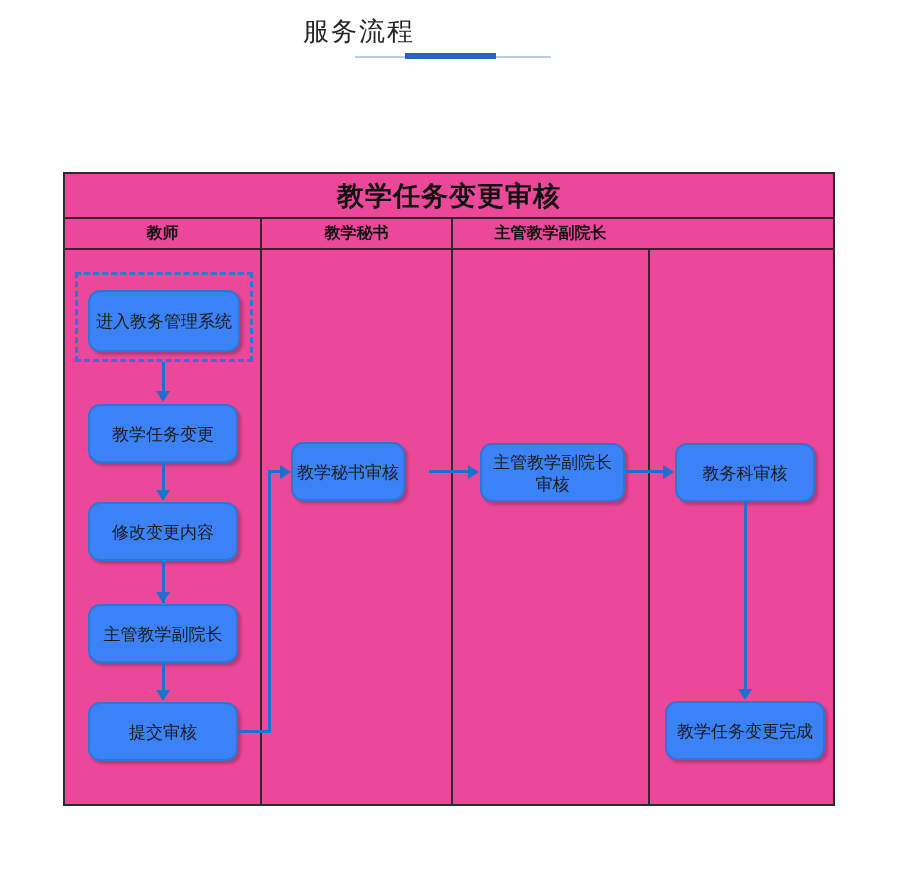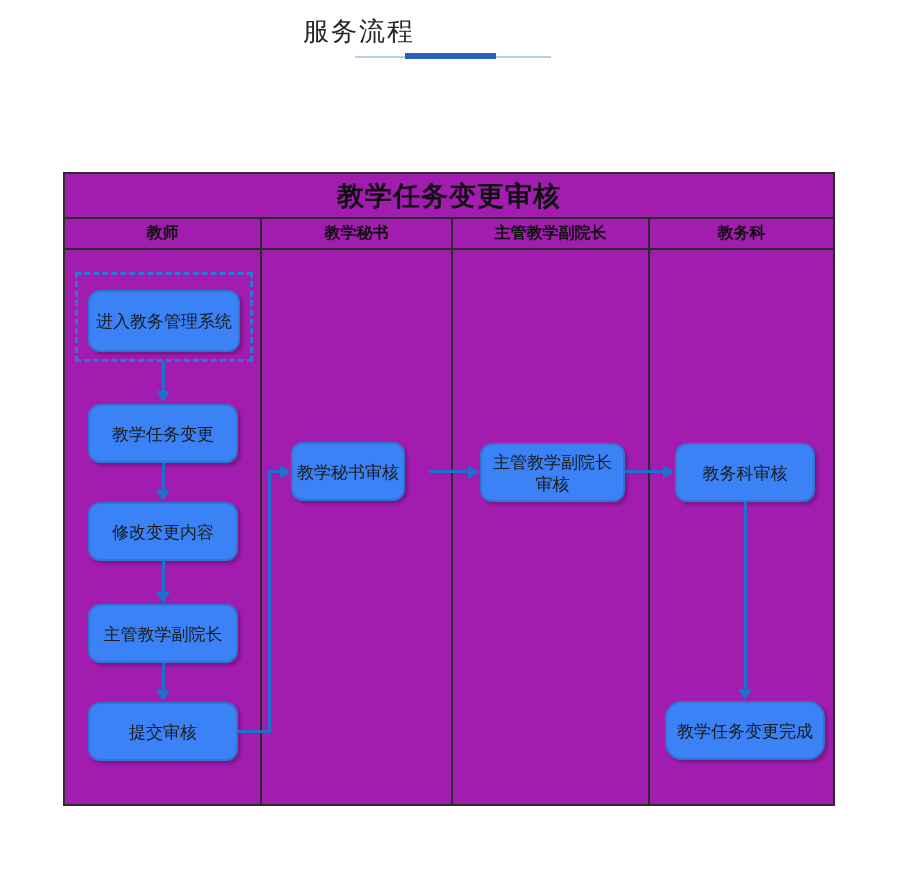--- a/index.html
+++ b/index.html
@@ -49,21 +49,21 @@
 
   
   #flow-table {
     position: absolute;
     left: 63px;
     top: 172px;
     width: 772px;
     height: 634px;
     border: 2px solid #2b2b2b;
     box-sizing: border-box;
-    background: #a21caf;
+    background: #ec4899;
     padding-left: 37px;
   }
   #table-title-row {
     position: absolute;
     left: 0;
     top: 0;
     width: 100%;
     height: 45px;
     border-bottom: 2px solid #2b2b2b;
     box-sizing: border-box;
@@ -180,23 +180,20 @@
   <div id="lane-header-row">
     <div class="lane-header lane-0">
       <span>教师</span>
     </div>
     <div class="lane-header lane-1">
       <span>教学秘书</span>
     </div>
     <div class="lane-header lane-2">
       <span>主管教学副院长</span>
     </div>
-    <div class="lane-header lane-3">
-      <span>教务科</span>
-    </div>
   </div>
 
   <div id="lane-body-row">
     <div class="lane-body lane-0"></div>
     <div class="lane-body lane-1"></div>
     <div class="lane-body lane-2"></div>
     <div class="lane-body lane-3"></div>
   </div>
 </div>
 
@@ -240,14 +237,14 @@
 审核</div>
 
   <div class="conn conn-h" style="left:625px; top:470px; width:39px;"></div>
   <div class="arrow-right" style="left:663px; top:465px;"></div>
 
   <div class="node" style="left:675px; top:443px; width:140px; height:59px;">教务科审核</div>
 
   <div class="conn conn-v" style="left:744px; top:502px; height:190px;"></div>
   <div class="arrow-down" style="left:738px; top:689px;"></div>
 
-  <div class="node" style="left:665px; top:701px; width:160px; height:59px;border-radius:17px;">教学任务变更完成</div>
+  <div class="node" style="left:665px; top:701px; width:160px; height:59px;">教学任务变更完成</div>
 </div>
 
 </body></html>

